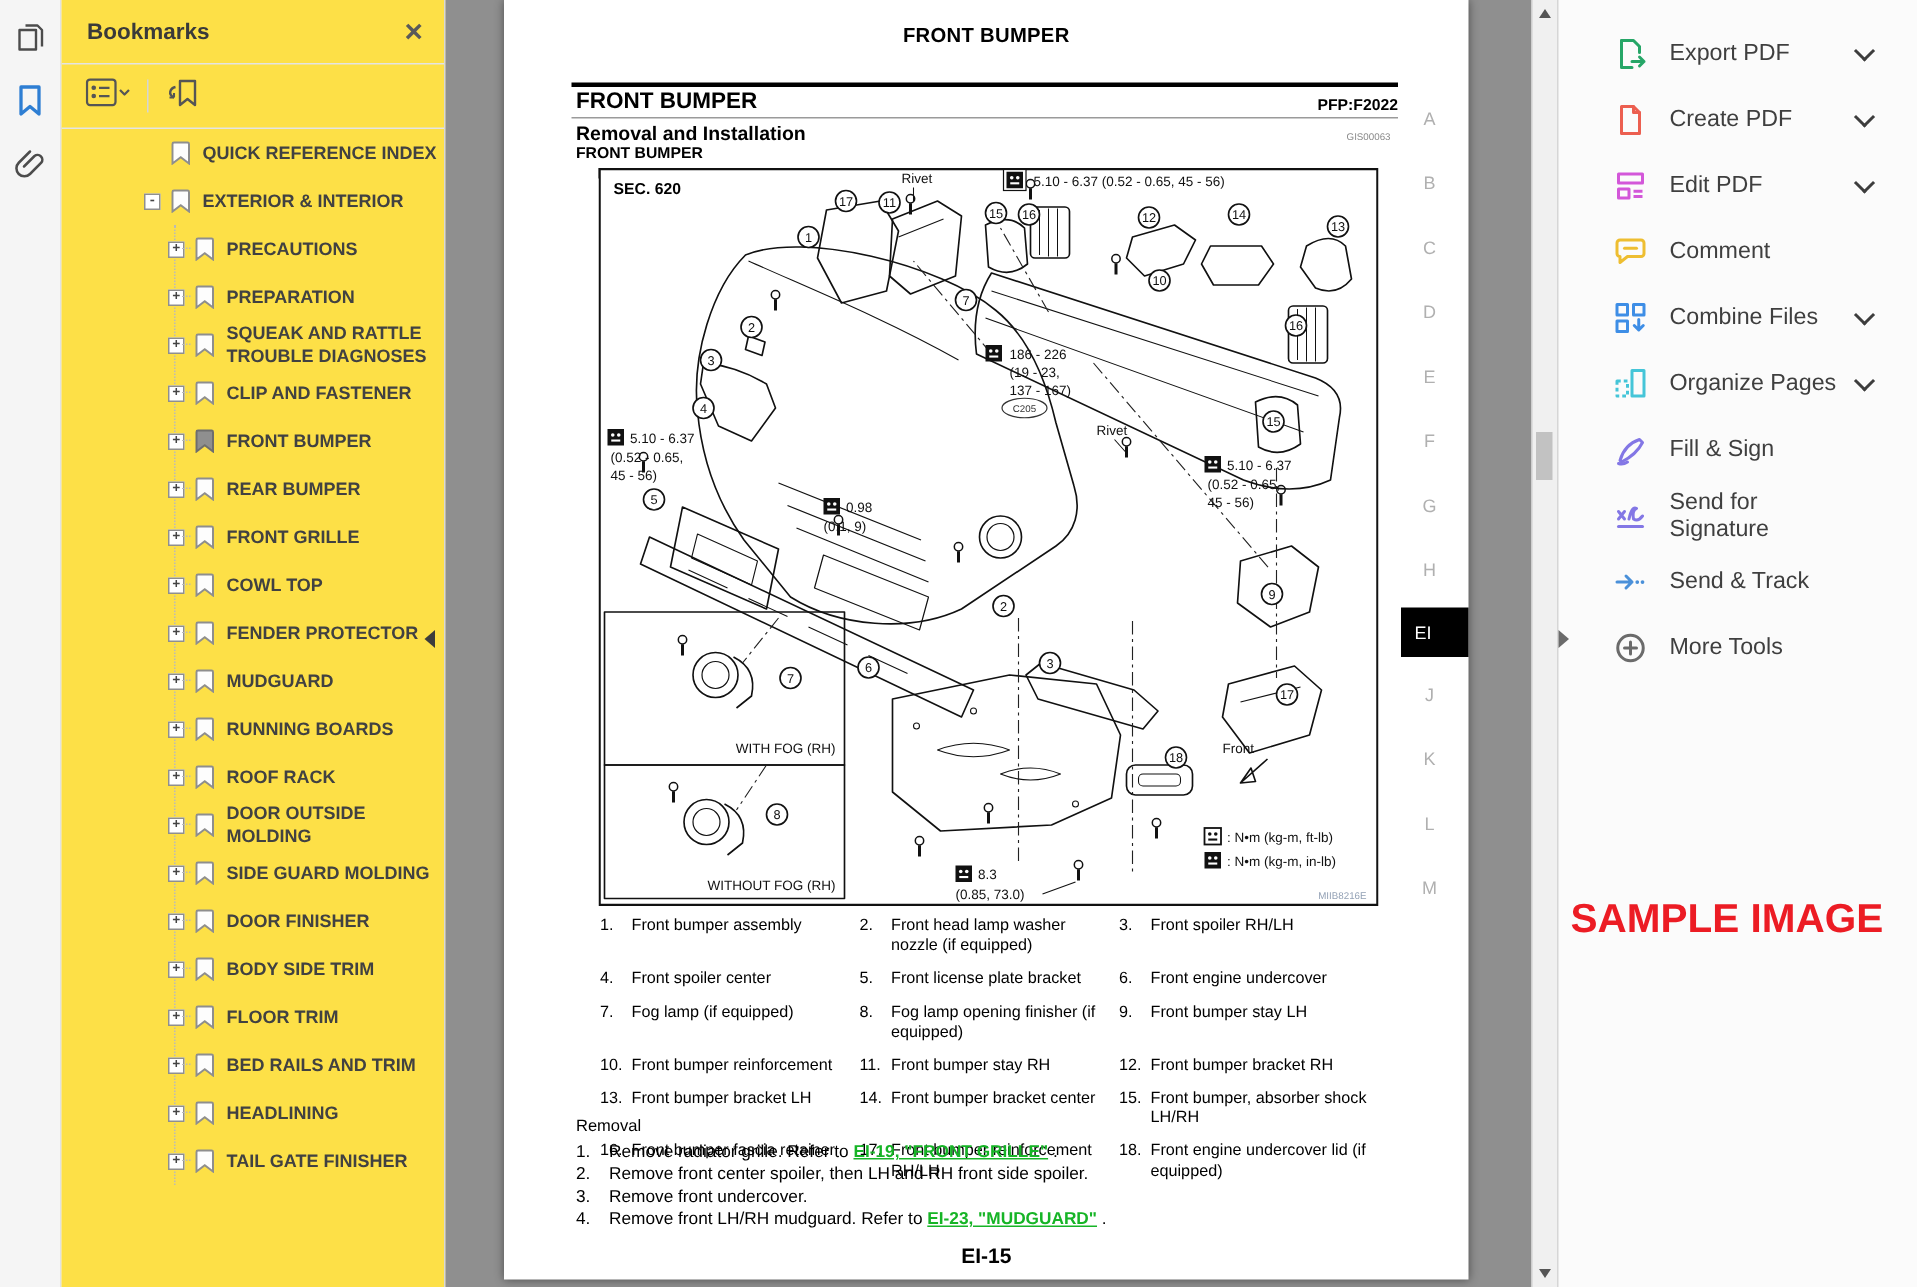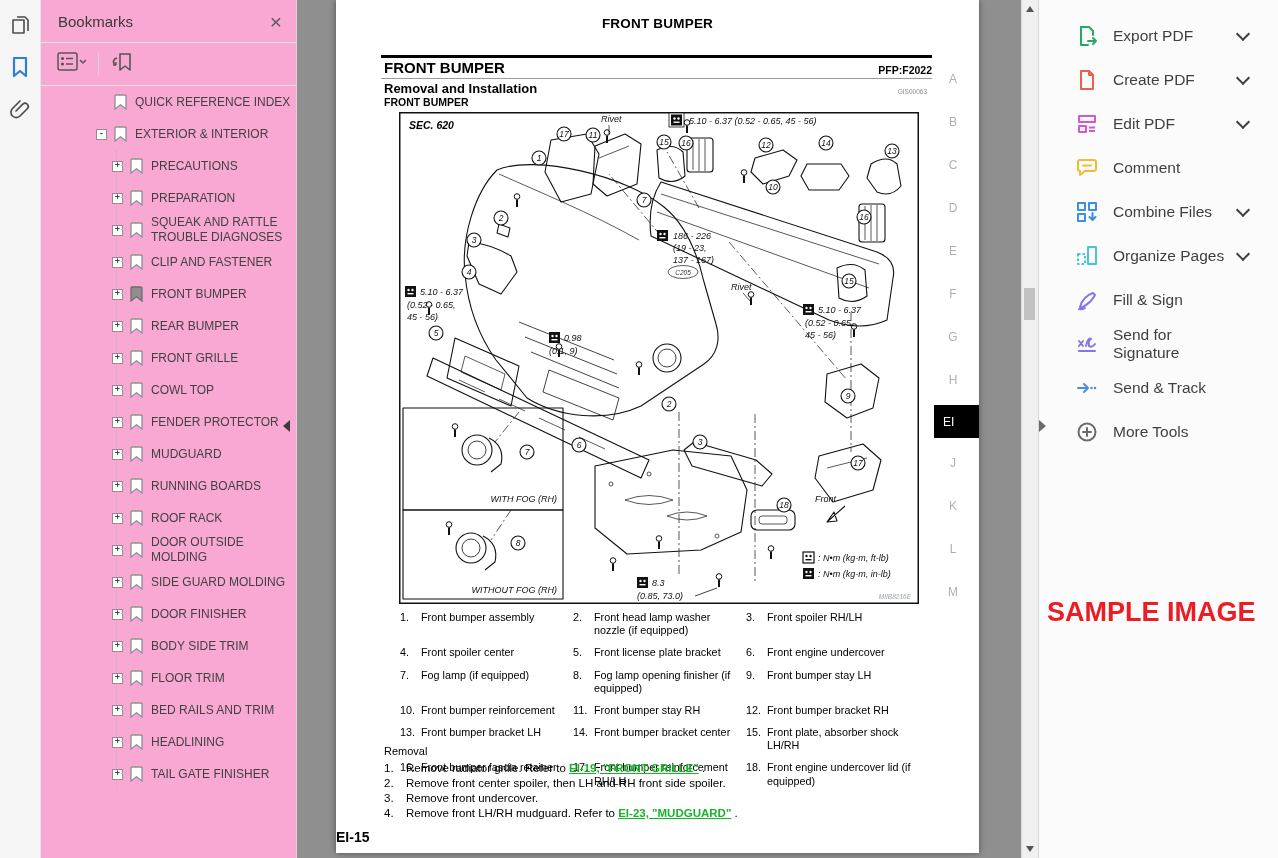--- a/index.html
+++ b/index.html
@@ -6,21 +6,21 @@
   body{width:1278px;height:858px;overflow:hidden;position:relative;
        font-family:"Liberation Sans",sans-serif;-webkit-font-smoothing:antialiased;}
   .app{display:flex;width:1278px;height:858px;}
 
   
   #rail{width:40px;background:#f5f5f5;border-right:1px solid #e2e2e2;flex:none;
         display:flex;flex-direction:column;align-items:center;padding-top:12px;gap:16px;}
   .rail-btn{width:26px;height:26px;display:flex;align-items:center;justify-content:center;}
 
   
-  #bmpanel{width:255px;flex:none;background:#f9a8d4;border-right:1px solid #d8d8d8;position:relative;overflow:hidden;}
+  #bmpanel{width:255px;flex:none;background:#fde047;border-right:1px solid #d8d8d8;position:relative;overflow:hidden;font-weight:bold;}
   .bm-head{height:42px;display:flex;align-items:center;padding:0 14px 0 17px;border-bottom:1px solid #e4e4e4;}
   .bm-title{flex:1;font-size:15px;color:#3a3a3a;}
   .bm-close{font-size:21px;color:#5a5a5a;line-height:1;cursor:default;}
   .bm-toolbar{height:42px;display:flex;align-items:center;padding-left:16px;border-bottom:1px solid #e4e4e4;}
   .bm-sep{width:1px;height:22px;background:#d5d5d5;margin:0 11px;}
   .bm-tree{position:relative;padding-top:0;}
   .treeline{position:absolute;left:75px;top:64px;height:640px;border-left:1px dotted #b9b9b9;}
   .bm-item{display:flex;align-items:center;min-height:32px;position:relative;}
   .bm-item.lvl0{padding-left:55px;}
   .bm-item.lvl1{padding-left:71px;}
@@ -41,37 +41,37 @@
         box-shadow:0 0 6px rgba(0,0,0,.45);color:#000;}
   .p-title{position:absolute;top:16px;left:0;right:0;text-align:center;font-weight:bold;font-size:13.5px;letter-spacing:.2px;}
   .rule-thick{position:absolute;top:55px;left:45px;width:551px;height:2.5px;background:#000;}
   .sec-row{position:absolute;top:59px;left:48px;width:548px;display:flex;justify-content:space-between;align-items:flex-end;}
   .sec-h{font-weight:bold;font-size:15px;}
   .sec-pfp{font-size:10.5px;font-weight:bold;}
   .rule-thin{position:absolute;top:77.5px;left:45px;width:551px;height:1px;background:#9a9a9a;}
   .sub1{position:absolute;top:81px;left:48px;font-weight:bold;font-size:13px;}
   .doc-code{position:absolute;top:88px;right:52px;font-size:6.5px;color:#8a8a8a;}
   .sub2{position:absolute;top:96px;left:48px;font-weight:bold;font-size:10.5px;}
-  .diagram{position:absolute;top:112px;left:63px;width:520px;height:636px;font-style:italic;}
+  .diagram{position:absolute;top:112px;left:63px;width:520px;height:636px;}
   .diagram svg{display:block;}
   .dg-t{font-size:9px;fill:#111;}
   .dg-sec{font-size:10.5px;font-weight:bold;fill:#000;}
   .dg-small{font-size:6.5px;fill:#93a1b5;}
   .co-c{fill:#fff;stroke:#111;stroke-width:1.1;}
   .co-t{font-size:8.5px;text-anchor:middle;fill:#111;}
   .parts{position:absolute;top:611px;left:64px;width:531px;display:grid;
          grid-template-columns:173px 173px 185px;font-size:10.8px;line-height:1.22;}
   .part{display:flex;padding:0 6px 9px 0;}
   .part-num{width:21px;flex:none;}
   .removal{position:absolute;top:745px;left:48px;width:540px;font-size:11.5px;}
   .removal-h{font-weight:normal;font-size:11px;margin-bottom:5px;}
   .step{display:flex;margin-bottom:3px;}
   .step-num{width:22px;flex:none;}
   .link{color:var(--link_green);text-decoration:underline;font-weight:bold;cursor:pointer;}
-  .p-footer{position:absolute;top:829px;left:0;right:0;font-weight:bold;font-size:14px;}
+  .p-footer{position:absolute;top:829px;left:0;right:0;text-align:center;font-weight:bold;font-size:14px;}
   .nav-col{position:absolute;left:606px;width:22px;display:flex;flex-direction:column;gap:31px;align-items:center;}
   #navA{top:73px;} #navJ{top:457px;}
   .nav-letter{font-size:12px;color:#b0b0b0;height:12px;line-height:12px;}
   .ei-tab{position:absolute;left:598px;top:405px;width:45px;height:33px;background:#000;color:#fff;
           font-size:12px;display:flex;align-items:center;padding-left:9px;box-sizing:border-box;}
 
   
   #scroll{position:absolute;right:0;top:0;width:16px;height:100%;background:#f0f0f0;border-left:1px solid #dedede;}
   .sc-arrow{position:absolute;left:4px;width:0;height:0;border-left:4px solid transparent;border-right:4px solid transparent;}
   .sc-up{top:6px;border-bottom:6px solid #555;}
@@ -668,21 +668,21 @@
             <span class="part-text">Front bumper bracket LH</span>
           </div>
 
           <div class="part">
             <span class="part-num">14.</span>
             <span class="part-text">Front bumper bracket center</span>
           </div>
 
           <div class="part">
             <span class="part-num">15.</span>
-            <span class="part-text">Front plate, absorber shock LH/RH</span>
+            <span class="part-text">Front bumper, absorber shock LH/RH</span>
           </div>
 
           <div class="part">
             <span class="part-num">16.</span>
             <span class="part-text">Front bumper fascia retainer</span>
           </div>
 
           <div class="part">
             <span class="part-num">17.</span>
             <span class="part-text">Front bumper reinforcement RH/LH</span>

